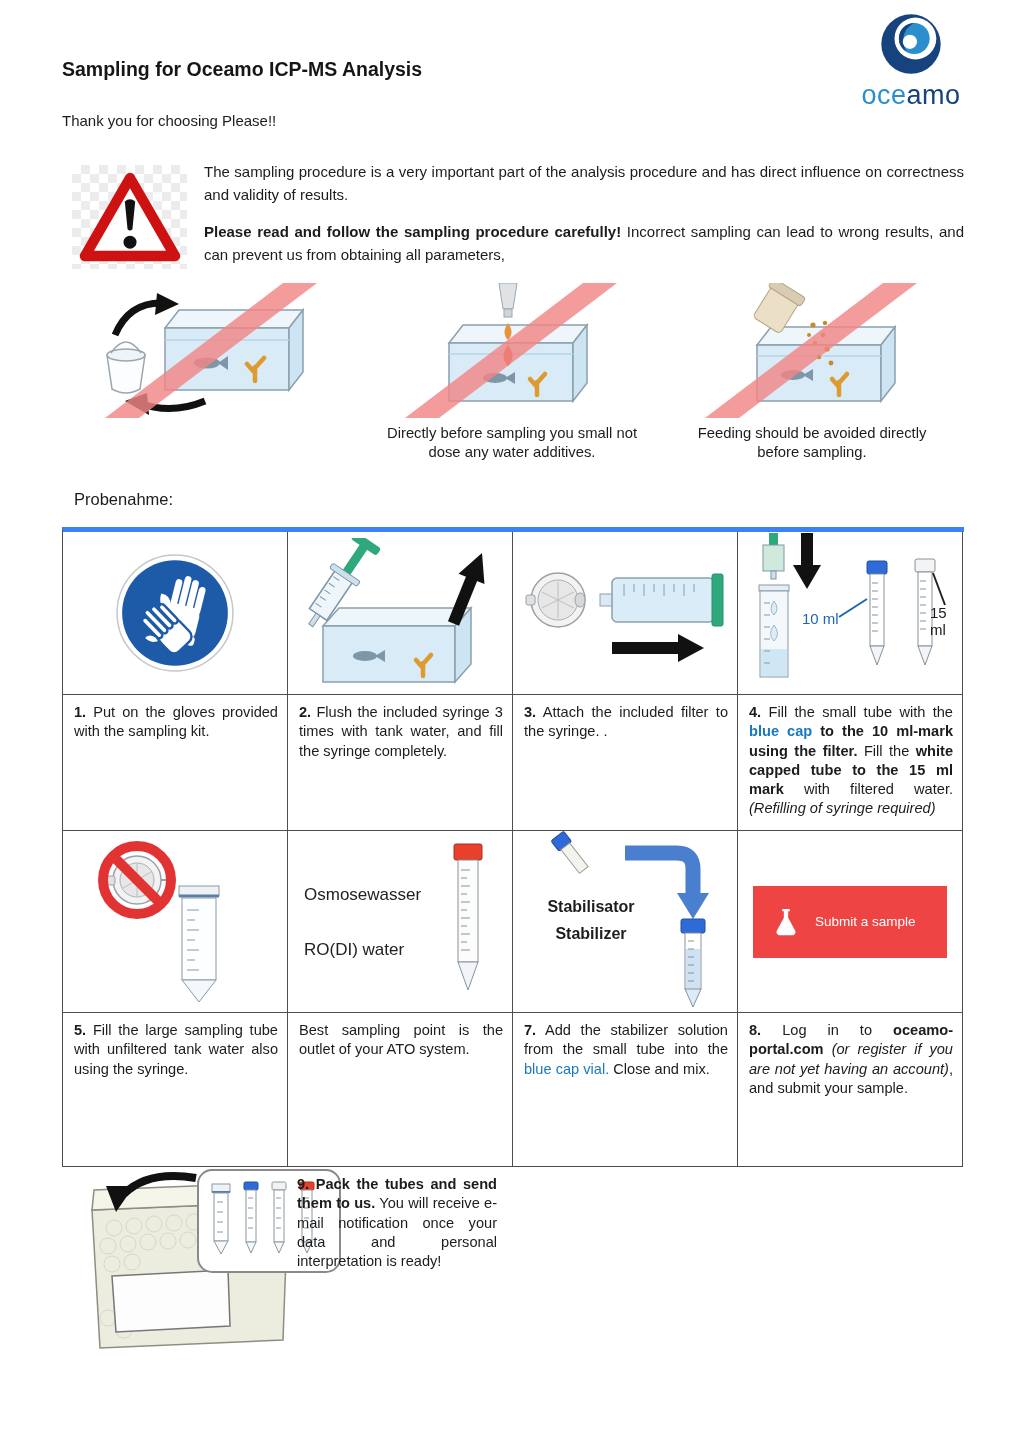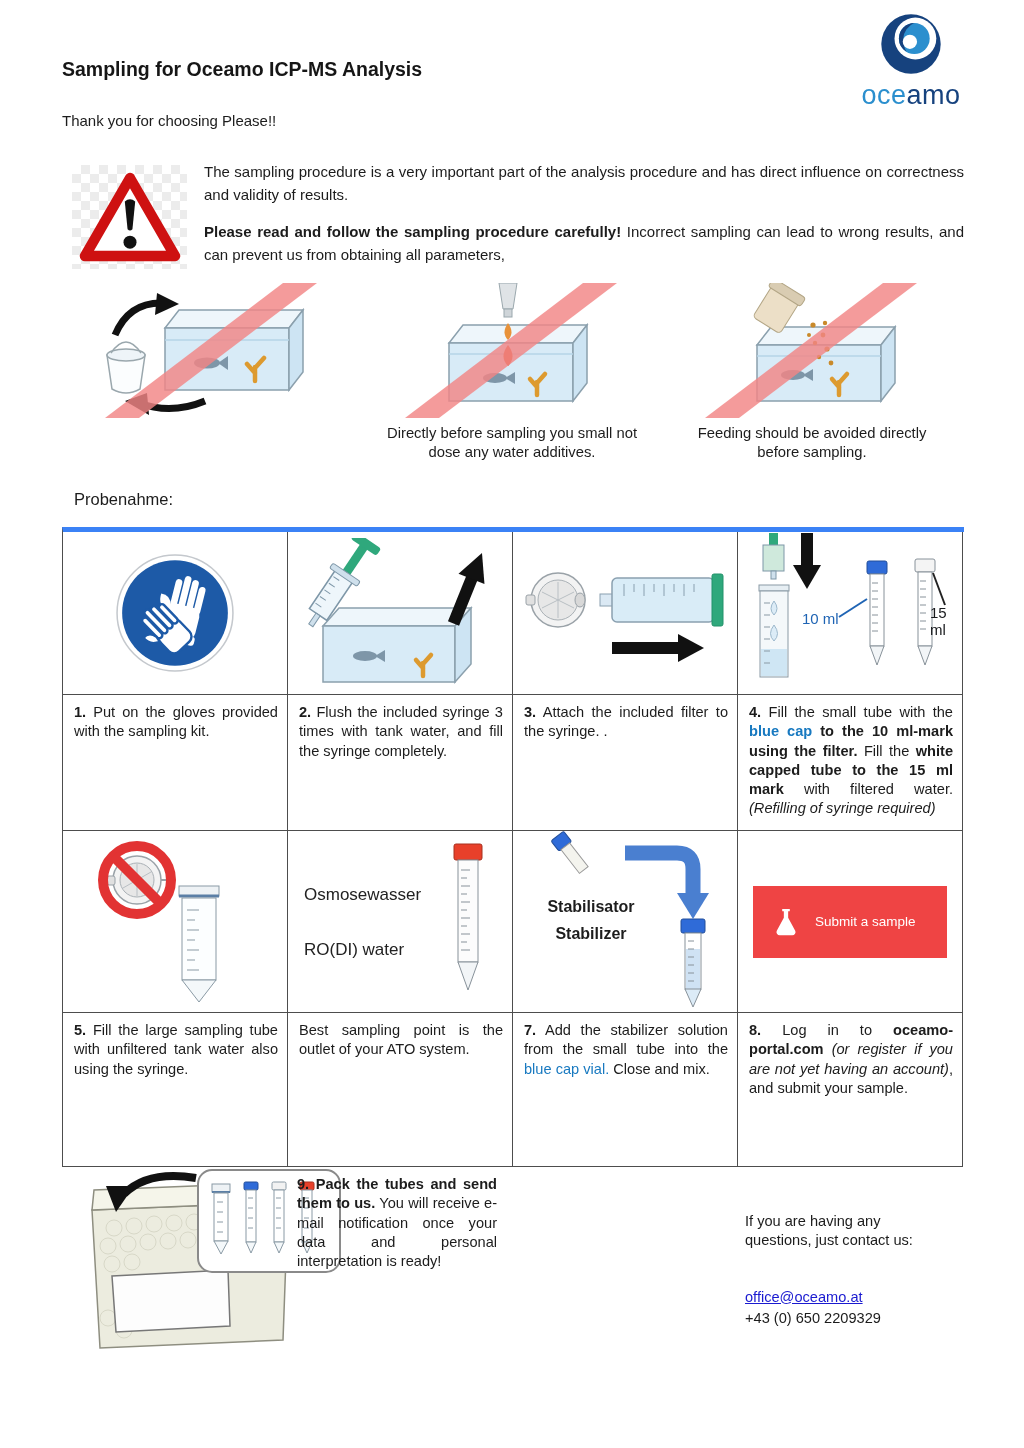--- a/index.html
+++ b/index.html
@@ -531,19 +531,14 @@
 
       <path d="M118 10 Q70 2 46 26" fill="none" stroke="#111" stroke-width="8"></path>
       <polygon points="56,18 38,44 28,18" fill="#111"></polygon>
     </svg>
   </div>
 
   <div class="step9">
       <p><span class="sg-b">9. Pack the tubes and send them to us.</span><span> You will receive e-mail notification once your data and personal interpretation is ready!</span></p>
     </div>
 
-  <div class="contact">
-    <p>If you are having any questions,  just contact us:</p>
-    <a href="#" class="email">office@oceamo.at</a>
-    <p class="phone">+43 (0) 650 2209329</p>
-  </div>
 
 </div>
 
 </body></html>

